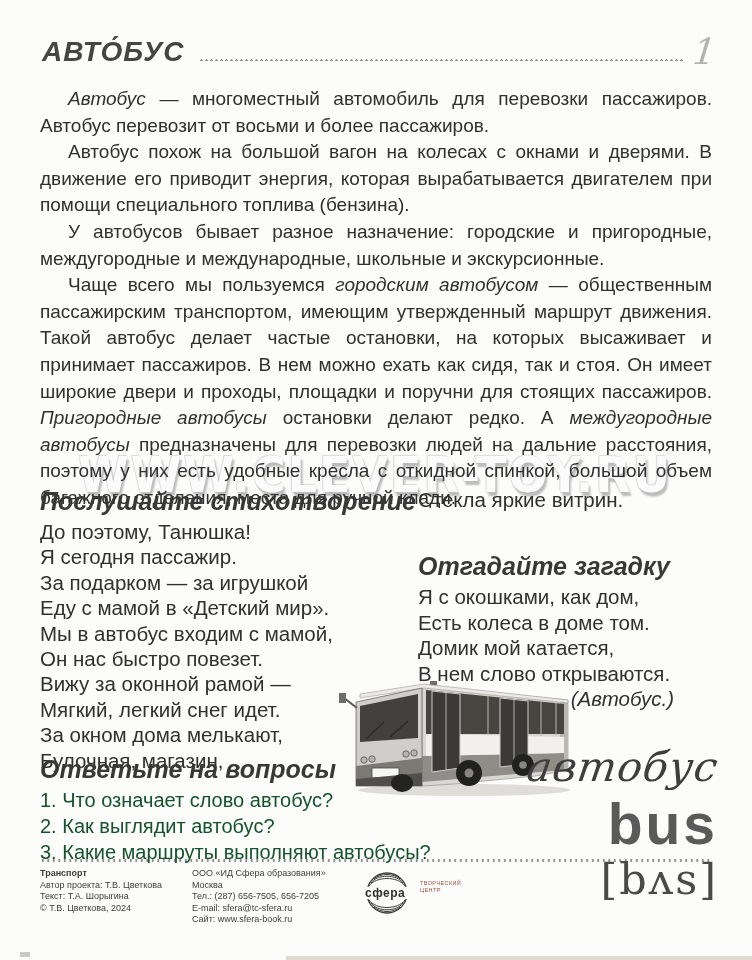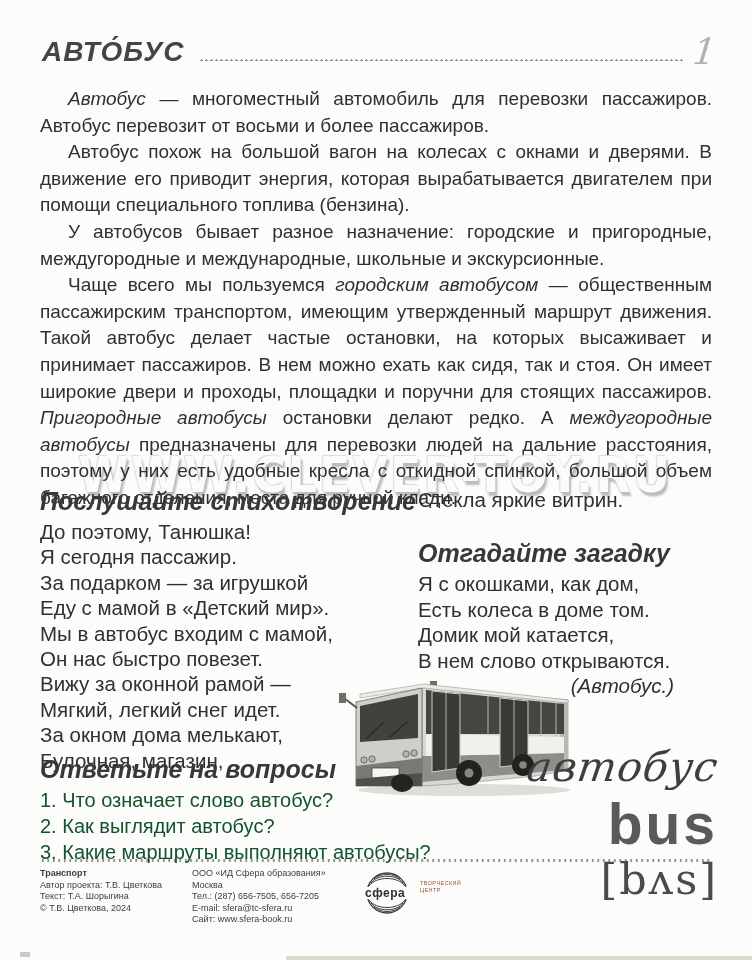--- a/index.html
+++ b/index.html
@@ -35,21 +35,21 @@
               font-size:19px; line-height:26.6px; text-align:justify; color:#303030; }
   .bodytext p { margin:0; text-indent:28px; }
 
   
   .columns { position:absolute; left:40px; right:40px; top:487px; z-index:2;
              display:grid; grid-template-columns:378px 1fr; }
   .col-head { font-size:25px; font-weight:bold; font-style:italic;
               color:#383838; margin:0 0 3px 0; }
   .verse { font-size:20.5px; line-height:25.4px; color:#303030; }
   .verse .line { white-space:nowrap; }
-  .riddle-head { margin-top:27px; }
+  .riddle-head { margin-top:40px; }
   .riddle-answer { font-style:italic; text-align:right; padding-right:38px; }
 
   
   .questions { position:absolute; left:40px; top:755px; width:450px; z-index:3; }
   .questions .q-lines { font-size:20px; line-height:26px; color:#14532d; }
 
   
   .bus-wrap { position:absolute; left:336px; top:680px; width:244px; height:122px; z-index:2; }
 
   

